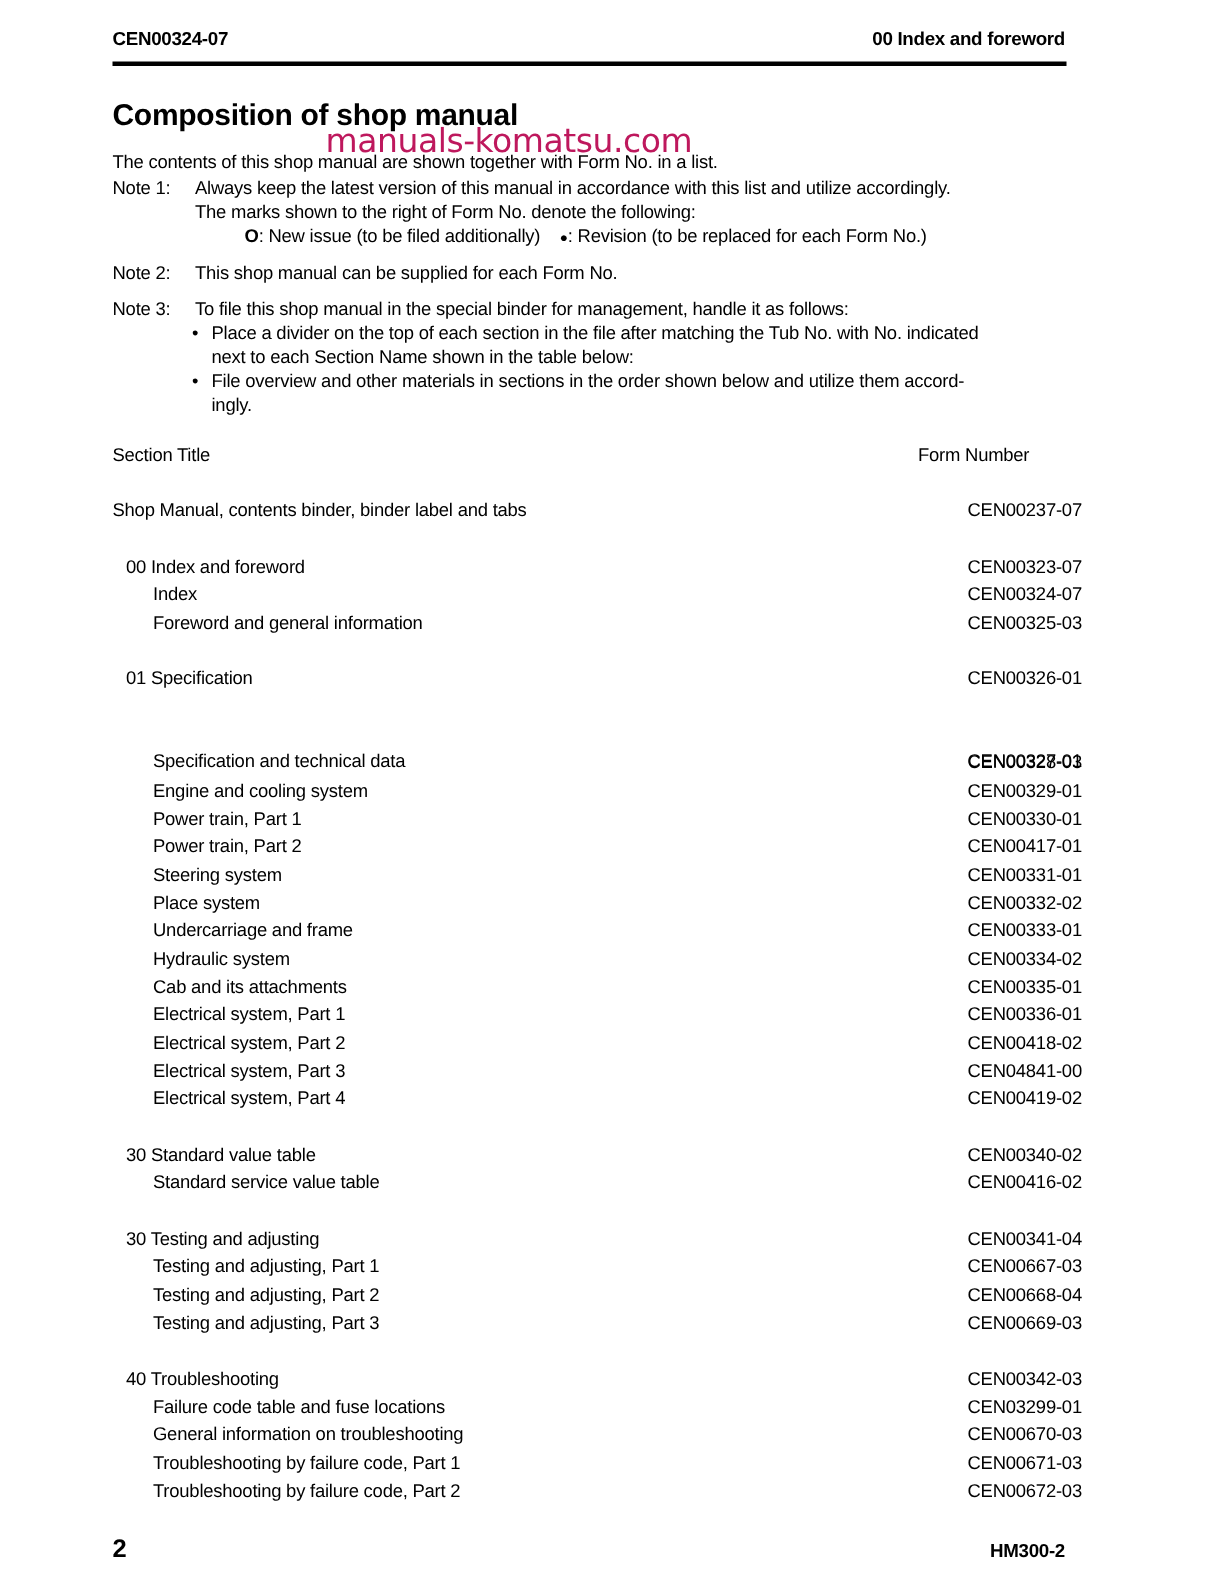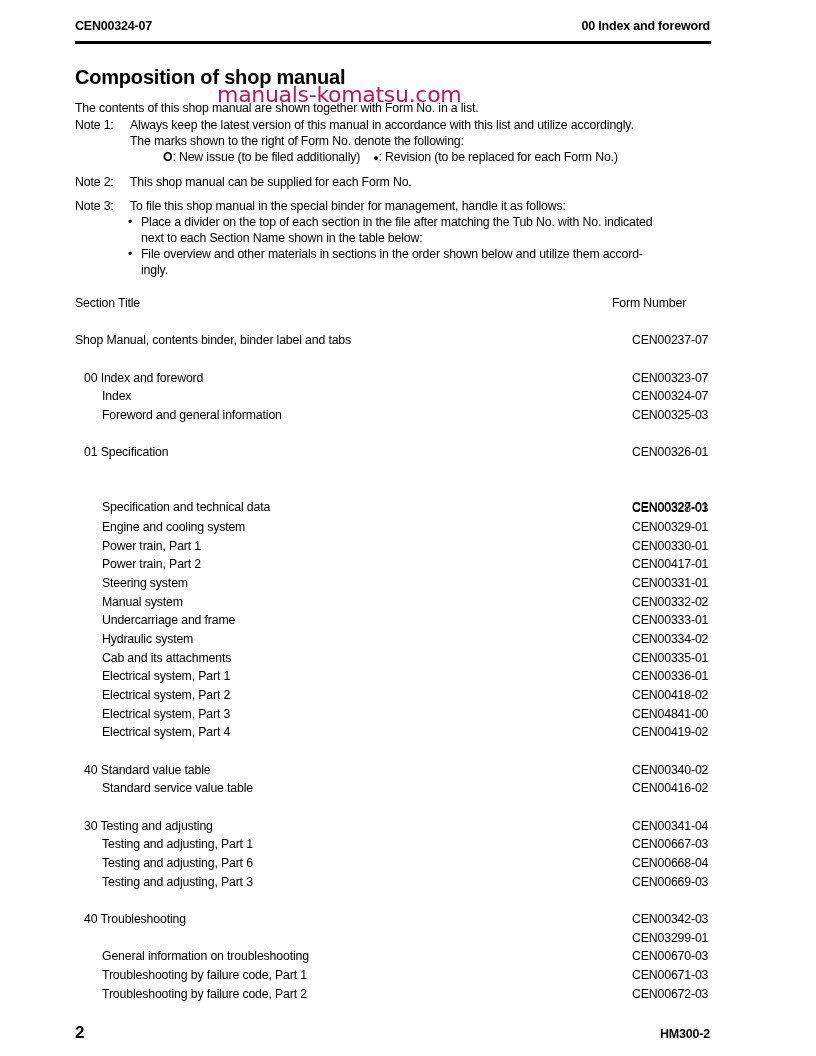--- a/index.html
+++ b/index.html
@@ -67,21 +67,21 @@
     .row {
       position: absolute;
       left: 0; width: 730px;
       height: 18px;
       font-size: 12.3px;
       letter-spacing: -0.15px;
       line-height: 18px;
       white-space: nowrap;
     }
     .row .t { position: absolute; }
-    .row .f { position: absolute; left: 632px; }
+    .row .f { position: absolute; left: 645px; }
     .lvl0 .t { left: 75px; }
     .lvl1 .t { left: 84px; }
     .lvl2 .t { left: 102px; }
     .foot-page {
       left: 75px; top: 1023px;
       font-size: 17px; font-weight: bold;
     }
     .foot-model {
       right: 106px; top: 1027px;
       font-size: 12.5px; font-weight: bold;
@@ -163,21 +163,21 @@
     </div>
   <div class="row lvl2" style="top:555px;">
       <span class="t">Power train, Part 2</span>
       <span class="f">CEN00417-01</span>
     </div>
   <div class="row lvl2" style="top:574px;">
       <span class="t">Steering system</span>
       <span class="f">CEN00331-01</span>
     </div>
   <div class="row lvl2" style="top:593px;">
-      <span class="t">Manual system</span>
+      <span class="t">Place system</span>
       <span class="f">CEN00332-02</span>
     </div>
   <div class="row lvl2" style="top:611px;">
       <span class="t">Undercarriage and frame</span>
       <span class="f">CEN00333-01</span>
     </div>
   <div class="row lvl2" style="top:630px;">
       <span class="t">Hydraulic system</span>
       <span class="f">CEN00334-02</span>
     </div>
@@ -196,50 +196,51 @@
   <div class="row lvl2" style="top:705px;">
       <span class="t">Electrical system, Part 3</span>
       <span class="f">CEN04841-00</span>
     </div>
   <div class="row lvl2" style="top:723px;">
       <span class="t">Electrical system, Part 4</span>
       <span class="f">CEN00419-02</span>
     </div>
 
   <div class="row lvl1" style="top:761px;">
-      <span class="t">40 Standard value table</span>
+      <span class="t">30 Standard value table</span>
       <span class="f">CEN00340-02</span>
     </div>
   <div class="row lvl2" style="top:779px;">
       <span class="t">Standard service value table</span>
       <span class="f">CEN00416-02</span>
     </div>
 
   <div class="row lvl1" style="top:817px;">
       <span class="t">30 Testing and adjusting</span>
       <span class="f">CEN00341-04</span>
     </div>
   <div class="row lvl2" style="top:835px;">
       <span class="t">Testing and adjusting, Part 1</span>
       <span class="f">CEN00667-03</span>
     </div>
   <div class="row lvl2" style="top:854px;">
-      <span class="t">Testing and adjusting, Part 6</span>
+      <span class="t">Testing and adjusting, Part 2</span>
       <span class="f">CEN00668-04</span>
     </div>
   <div class="row lvl2" style="top:873px;">
       <span class="t">Testing and adjusting, Part 3</span>
       <span class="f">CEN00669-03</span>
     </div>
 
   <div class="row lvl1" style="top:910px;">
       <span class="t">40 Troubleshooting</span>
       <span class="f">CEN00342-03</span>
     </div>
   <div class="row lvl2" style="top:929px;">
+      <span class="t">Failure code table and fuse locations</span>
       <span class="f">CEN03299-01</span>
     </div>
   <div class="row lvl2" style="top:947px;">
       <span class="t">General information on troubleshooting</span>
       <span class="f">CEN00670-03</span>
     </div>
   <div class="row lvl2" style="top:966px;">
       <span class="t">Troubleshooting by failure code, Part 1</span>
       <span class="f">CEN00671-03</span>
     </div>

